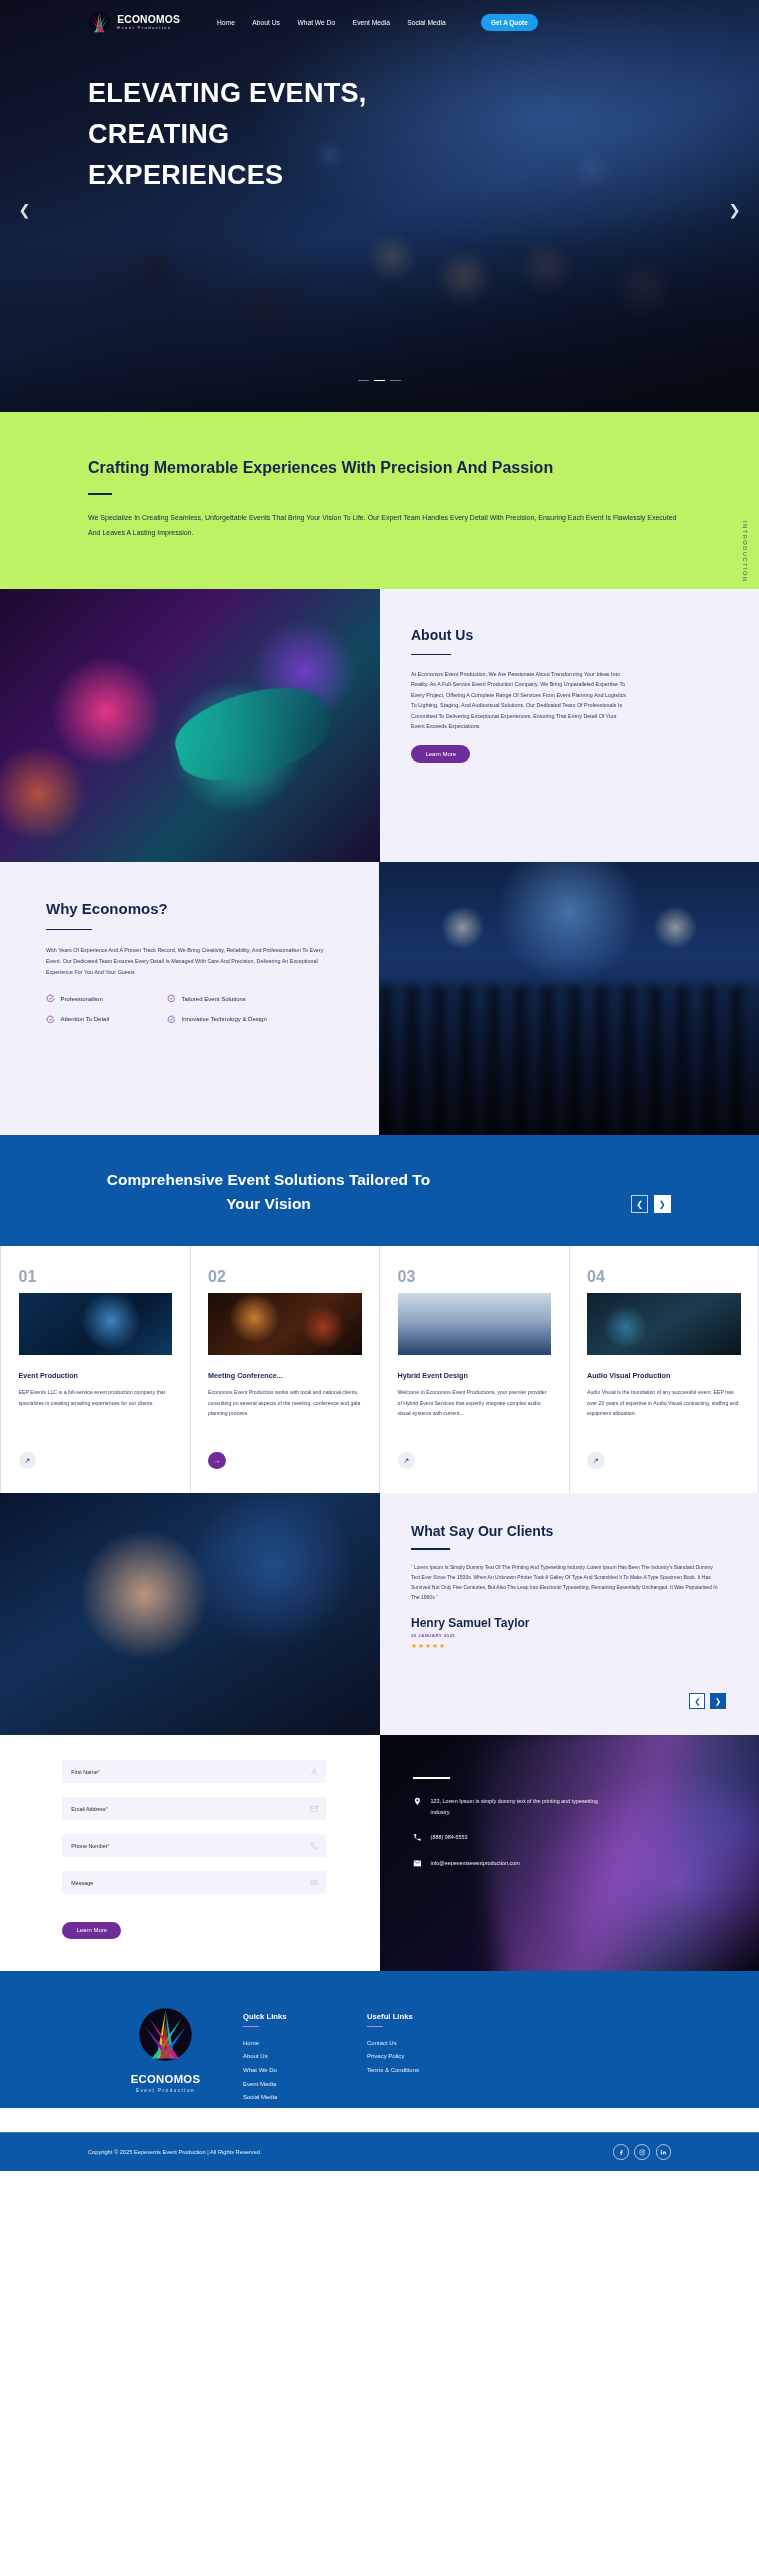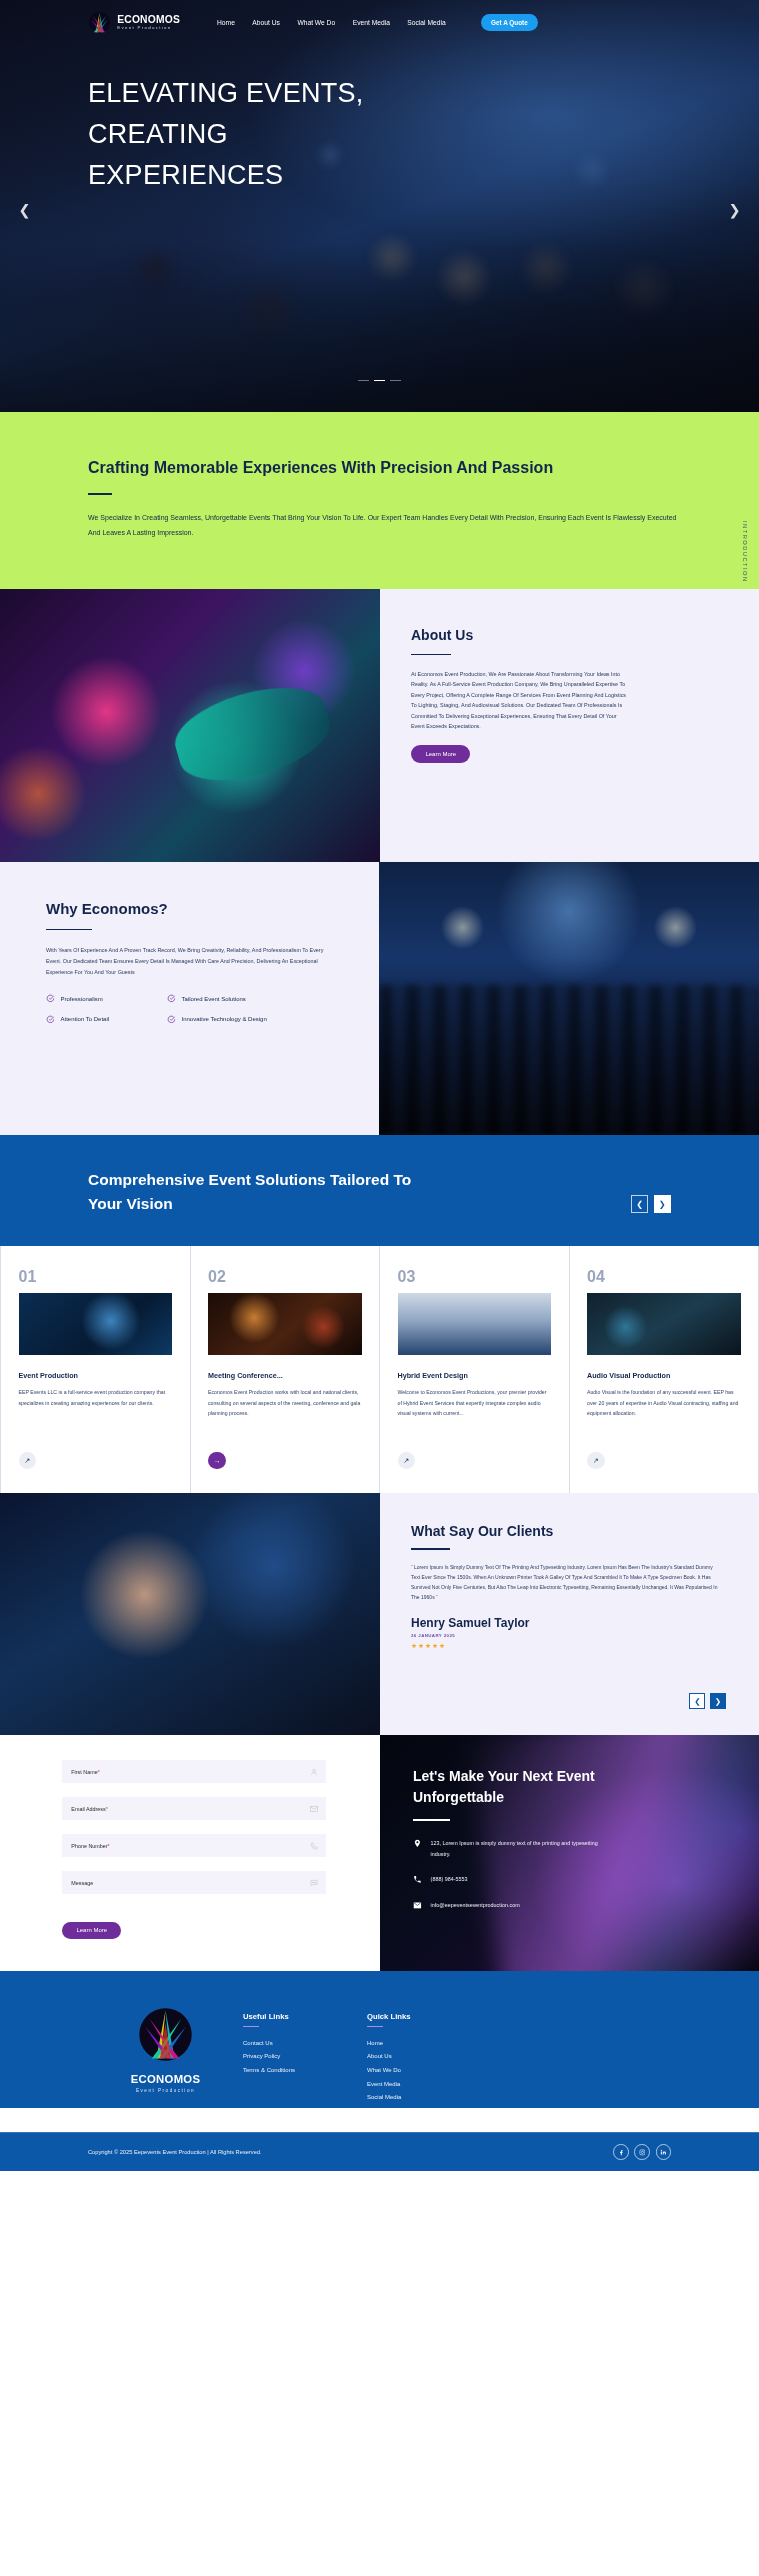--- a/index.html
+++ b/index.html
@@ -63,21 +63,21 @@
   .quote-btn {
     margin-left: 17.5px;
     background: #1a9cf0; color: #fff; border: none;
     font-size: 6.4px; font-weight: 600;
     padding: 5.2px 10.3px; border-radius: 10.3px; cursor: pointer;
     font-family: inherit; white-space: nowrap;
   }
 
   .hero-inner { position: relative; z-index: 5; padding: 39px 0 0 88px; }
   .hero-title {
-    color: #fff; font-size: 27px; font-weight: 400; line-height: 1.52;
+    color: #fff; font-size: 27px; font-weight: 700; line-height: 1.52;
     letter-spacing: 0.3px; max-width: 289px;
   }
   .hero-arrow {
     position: absolute; top: 202px; z-index: 9;
     color: rgba(255,255,255,.85); font-size: 14.4px; cursor: pointer; user-select: none;
   }
   .hero-arrow.left { left: 18.5px; }
   .hero-arrow.right { right: 18.5px; }
   .hero-dots {
     position: absolute; z-index: 9; bottom: 31px; left: 0; right: 0;
@@ -149,21 +149,21 @@
   .why-wrap .rule { width: 46px; margin: 11.3px 0 14.4px; }
   .why-wrap p { font-size: 5.4px; line-height: 2.05; color: #2a3a5e; max-width: 289px; }
   .feature-grid {
     margin-top: 16.5px; display: grid; grid-template-columns: 121px 1fr;
     row-gap: 11.3px; max-width: 289px;
   }
   .feature { display: flex; align-items: center; gap: 5.7px; font-size: 6px; color: #13254d; }
   .check { width: 8.8px; height: 8.8px; flex: none; }
 
   
-  .banner { background: #0b57a8; padding: 33px 88px 31px; position: relative; }
+  .banner { background: #0b57a8; padding: 33px 88px 31px; position: relative; text-align: center; }
   .banner h2 {
     color: #fff; font-size: 15.5px; font-weight: 800; line-height: 1.5; max-width: 361px;
   }
   .banner-nav { position: absolute; right: 88px; bottom: 33px; display: flex; gap: 5.2px; }
   .bnav {
     width: 17.5px; height: 17.5px; display: flex; align-items: center; justify-content: center;
     border: 0.5px solid rgba(255,255,255,.75); color: #fff; font-size: 8.2px; cursor: pointer;
     background: transparent;
   }
   .bnav.active { background: #fff; color: #0b57a8; border-color: #fff; }
@@ -461,21 +461,20 @@
             <path d="M3 4h18v12H8l-5 4z"></path>
             <circle cx="8.5" cy="10" r="1" fill="#888"></circle>
             <circle cx="12" cy="10" r="1" fill="#888"></circle>
             <circle cx="15.5" cy="10" r="1" fill="#888"></circle>
           </svg>
       </div>
       <button class="btn-purple">Learn More</button>
     </div>
 
     <div class="cta-col">
-      <h3>Let's Make Your Next Event Unforgettable</h3>
       <div class="rule"></div>
       <div class="cinfo">
         <svg class="ci" viewBox="0 0 24 24" fill="#fff">
             <path d="M12 2C8.1 2 5 5.1 5 9c0 5.2 7 13 7 13s7-7.8 7-13c0-3.9-3.1-7-7-7zm0 9.5A2.5 2.5 0 1 1 12 6a2.5 2.5 0 0 1 0 5.5z"></path>
           </svg>
         <span>123, Lorem Ipsum is simply dummy text of the printing and typesetting industry.</span>
       </div>
       <div class="cinfo">
         <svg class="ci" viewBox="0 0 24 24" fill="#fff">
             <path d="M6.6 10.8a15.1 15.1 0 0 0 6.6 6.6l2.2-2.2a1 1 0 0 1 1-.25c1.1.37 2.3.57 3.6.57a1 1 0 0 1 1 1V20a1 1 0 0 1-1 1A17 17 0 0 1 3 4a1 1 0 0 1 1-1h3.5a1 1 0 0 1 1 1c0 1.25.2 2.45.57 3.57a1 1 0 0 1-.25 1z"></path>
@@ -504,37 +503,37 @@
           <polygon points="14,36 62,92 52,92" fill="#8a17d6"></polygon>
           <polygon points="86,36 38,92 48,92" fill="#1a6fd6"></polygon>
           <polygon points="50,30 40,92 60,92" fill="#e8401a" opacity=".7"></polygon>
         </g>
       </svg>
       <div class="f-name">ECONOMOS</div>
       <div class="f-sub">Event Production</div>
     </div>
 
     <div class="f-col">
-      <h5>Useful Links</h5>
-      <div class="f-ul"></div>
-      <a class="f-link">Contact Us</a>
-      <a class="f-link">Privacy Policy</a>
-      <a class="f-link">Terms &amp; Conditions</a>
-    </div>
-
-    <div class="f-col">
       <h5>Quick Links</h5>
       <div class="f-ul"></div>
       <a class="f-link">Home</a>
       <a class="f-link">About Us</a>
       <a class="f-link">What We Do</a>
       <a class="f-link">Event Media</a>
       <a class="f-link">Social Media</a>
     </div>
 
+    <div class="f-col">
+      <h5>Useful Links</h5>
+      <div class="f-ul"></div>
+      <a class="f-link">Contact Us</a>
+      <a class="f-link">Privacy Policy</a>
+      <a class="f-link">Terms &amp; Conditions</a>
+    </div>
+
   </footer>
 
   <div class="copybar">
     <div class="copytext">Copyright © 2025 Eepevents Event Production | All Rights Reserved.</div>
     <div class="socials">
       <div class="soc">
         <svg width="6.7" height="6.7" viewBox="0 0 24 24" fill="#fff">
             <path d="M14 8h3V4.5h-3c-2.2 0-4 1.8-4 4V11H7.5v3.5H10V22h3.5v-7.5H16l.5-3.5H13.5V9c0-.6.4-1 .9-1z"></path>
           </svg>
       </div>

